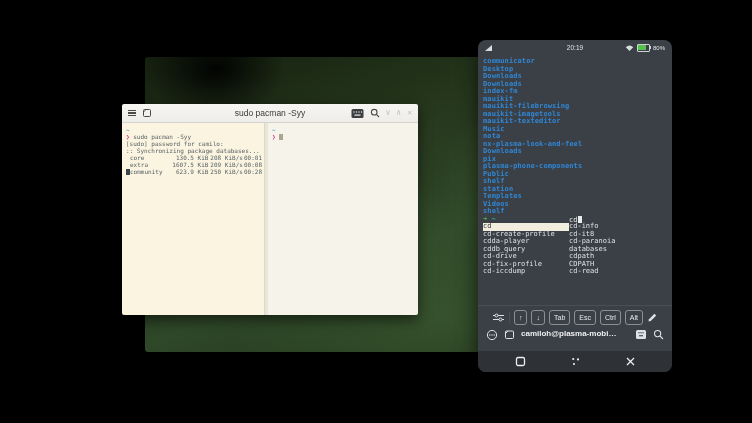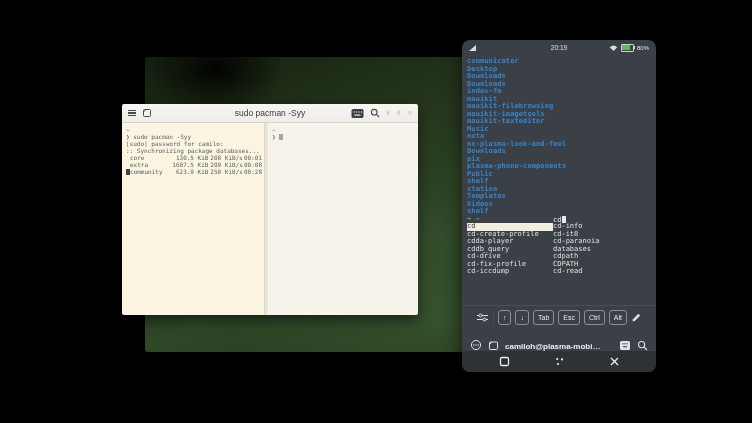--- a/index.html
+++ b/index.html
@@ -33,21 +33,21 @@
   .t-prompt{color:#d33682;font-weight:bold;}
   .dl-row{display:flex;position:relative;padding-left:4px;}
   .dl-name{width:44px;}
   .dl-size{width:38px;text-align:right;}
   .dl-speed{width:36px;text-align:right;}
   .dl-time{width:20px;text-align:right;}
   .dl-cursor{display:none;}
   .dl-cursor.show{display:block;position:absolute;left:0;top:.5px;width:3.5px;height:6px;background:#3c434a;}
   .rcursor{display:inline-block;width:3.5px;height:6px;background:#a9a493;vertical-align:-1px;}
   
-  .mobile-panel{position:absolute;left:462px;top:40px;width:194px;height:332px;background:#3b4046;
+  .mobile-panel{position:absolute;left:478px;top:40px;width:194px;height:332px;background:#3b4046;
     border-radius:8px;box-shadow:0 8px 20px rgba(0,0,0,.65);display:flex;flex-direction:column;
     overflow:hidden;box-sizing:border-box;}
   .statusbar{height:15px;flex:0 0 auto;display:flex;align-items:center;padding:0 7px;position:relative;color:#e3e6e8;}
   .sb-time{position:absolute;left:50%;transform:translateX(-50%);font-size:6.5px;}
   .sb-right{margin-left:auto;display:flex;align-items:center;gap:3px;}
   .signal{width:0;height:0;border-left:7px solid transparent;border-bottom:6px solid #d9dcde;}
   .battery{position:relative;width:11px;height:6px;border:1px solid #cfd3d6;border-radius:1px;}
   .battery i{position:absolute;left:.5px;top:.5px;bottom:.5px;width:70%;background:#57c14f;}
   .battery u{position:absolute;right:-2.5px;top:1px;width:1.5px;height:3px;background:#cfd3d6;}
   .sb-pct{font-size:6px;}
@@ -59,21 +59,21 @@
   .pr-input{position:absolute;left:86px;top:0;color:#eceeef;}
   .m-cursor{display:inline-block;width:4px;height:7px;background:#e8eaec;vertical-align:-1px;margin-left:.5px;}
   .comp-row{display:flex;font-size:7px;line-height:7.5px;color:#dfe1e3;}
   .comp-left{display:block;width:86px;}
   .comp-left.selected{background:#f1eedd;color:#30343a;}
   .mtoolbar{height:23px;flex:0 0 auto;border-top:1px solid #4a4f55;display:flex;align-items:center;
     justify-content:center;gap:4px;padding:0 5px;}
   .tb-sep{width:1px;height:12px;background:#4a4f55;}
   .vkey{background:none;border:1px solid #8a9096;border-radius:3px;color:#e8eaec;
     font-family:"Liberation Sans",sans-serif;font-size:7px;line-height:1;padding:3px 4px;min-width:8px;}
-  .mtabbar{height:22px;flex:0 0 auto;display:flex;align-items:flex-end;gap:6px;padding:0 8px;}
+  .mtabbar{height:22px;flex:0 0 auto;display:flex;align-items:flex-start;gap:6px;padding:0 8px;}
   .tab-title{font-size:8px;font-weight:bold;color:#eceef0;flex:1;white-space:nowrap;overflow:hidden;}
   .mnavbar{height:21px;flex:0 0 auto;background:#2e3237;display:flex;align-items:center;
     justify-content:center;gap:44px;}
   .iconbtn{background:none;border:none;padding:0;display:inline-flex;align-items:center;}
   svg{display:block;}
 </style>
 </head>
 <body>
 
 <div class="stage">

